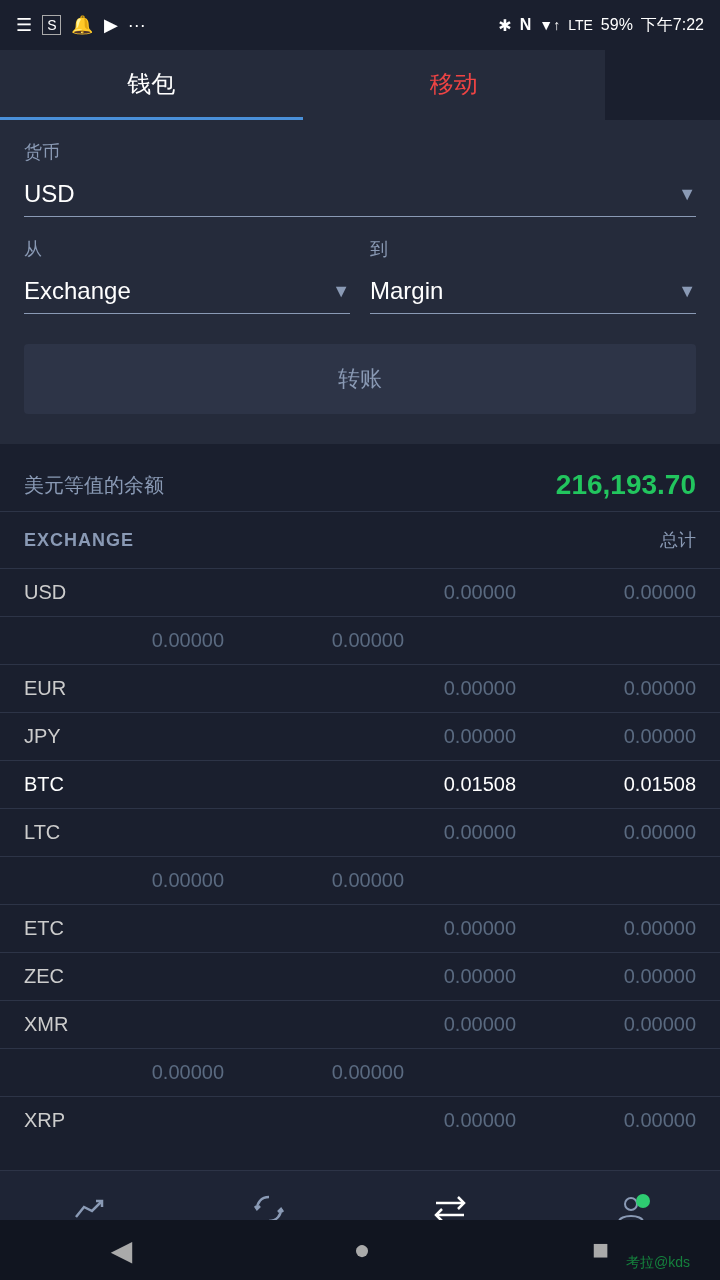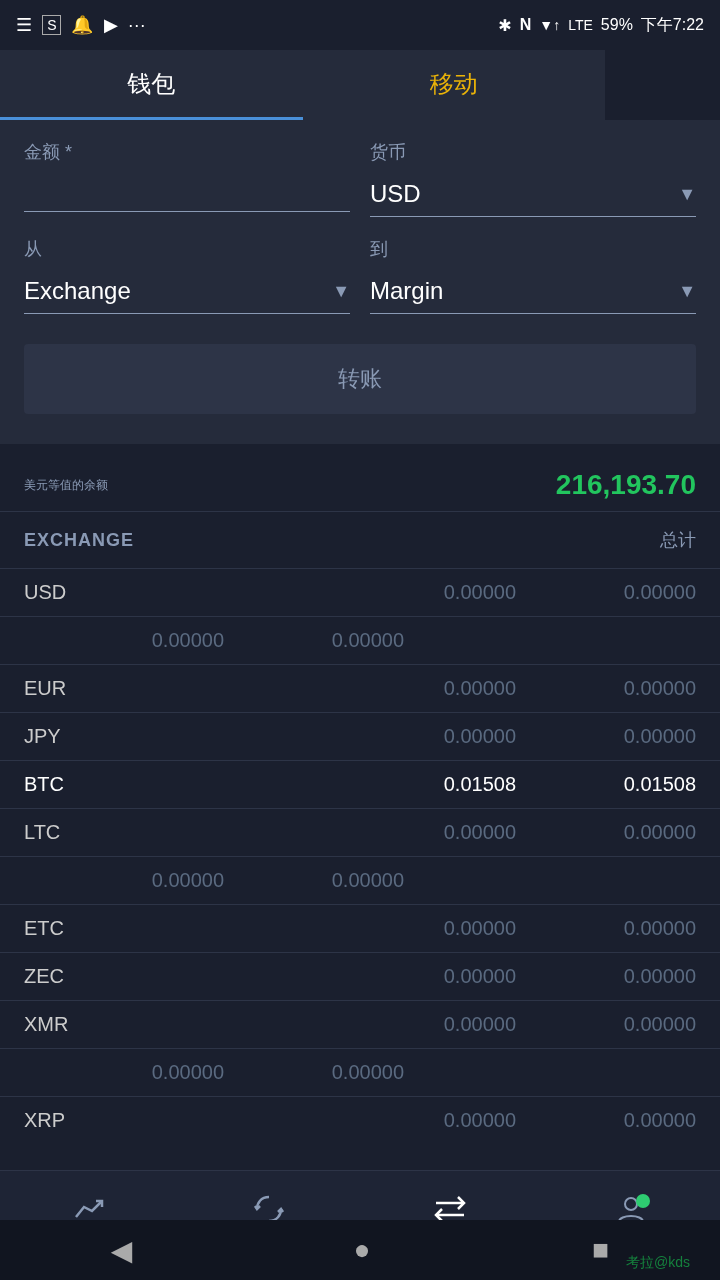--- a/index.html
+++ b/index.html
@@ -47,21 +47,21 @@
       width: 605px;
       height: 70px;
       background: #252b3b;
     }
     .tab-item {
       flex: 1;
       display: flex;
       align-items: center;
       justify-content: center;
       font-size: 24px;
-      color: #eab308;
+      color: #ef4444;
       cursor: pointer;
       border-bottom: 3px solid transparent;
     }
     .tab-item.active {
       color: #ffffff;
       border-bottom: 3px solid #4a90d9;
     }
 
     
     .form-area {
@@ -133,21 +133,21 @@
     
     .balance-section {
       padding: 24px 24px 10px;
       display: flex;
       justify-content: space-between;
       align-items: center;
       border-bottom: 1px solid #2d3447;
     }
 
     .balance-label {
-      font-size: 12px;
+      font-size: 20px;
       color: #8a9ab5;
     }
 
     .balance-value {
       font-size: 28px;
       color: #22c55e;
       font-weight: bold;
     }
 
     
@@ -326,24 +326,20 @@
     </div>
     <div class="tab-item">
       <span>移动</span>
     </div>
   </div>
 
   <div class="form-area">
     
     <div class="form-row">
 
-      <div class="form-group">
-        <label class="form-label">金额 *</label>
-        <input class="form-input" type="text" value="" style="">
-      </div>
 
       <div class="form-group">
         <label class="form-label">货币</label>
         <div class="form-select-wrapper">
           <span class="form-select-value">USD</span>
           <span class="dropdown-arrow">▼</span>
         </div>
       </div>
     </div>
 

